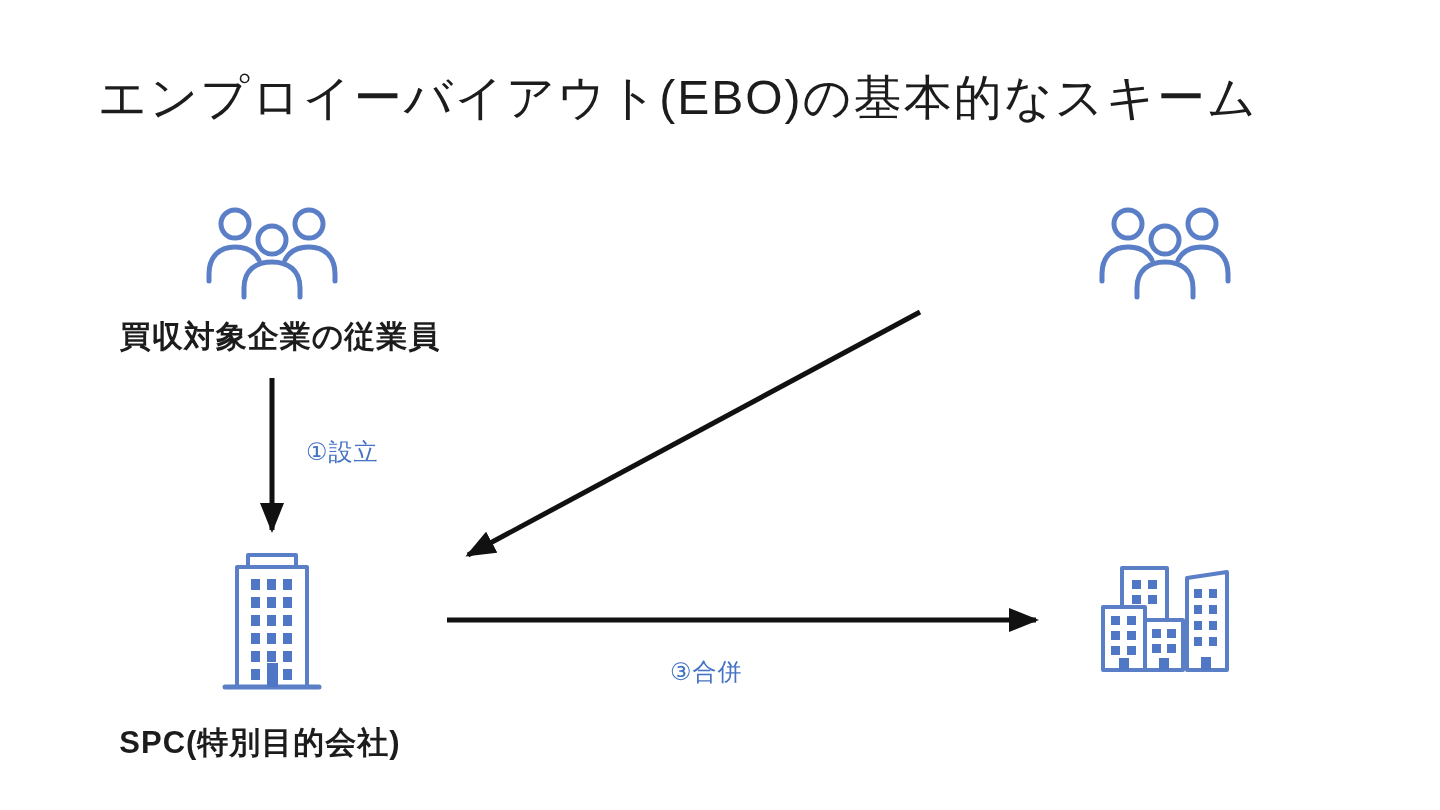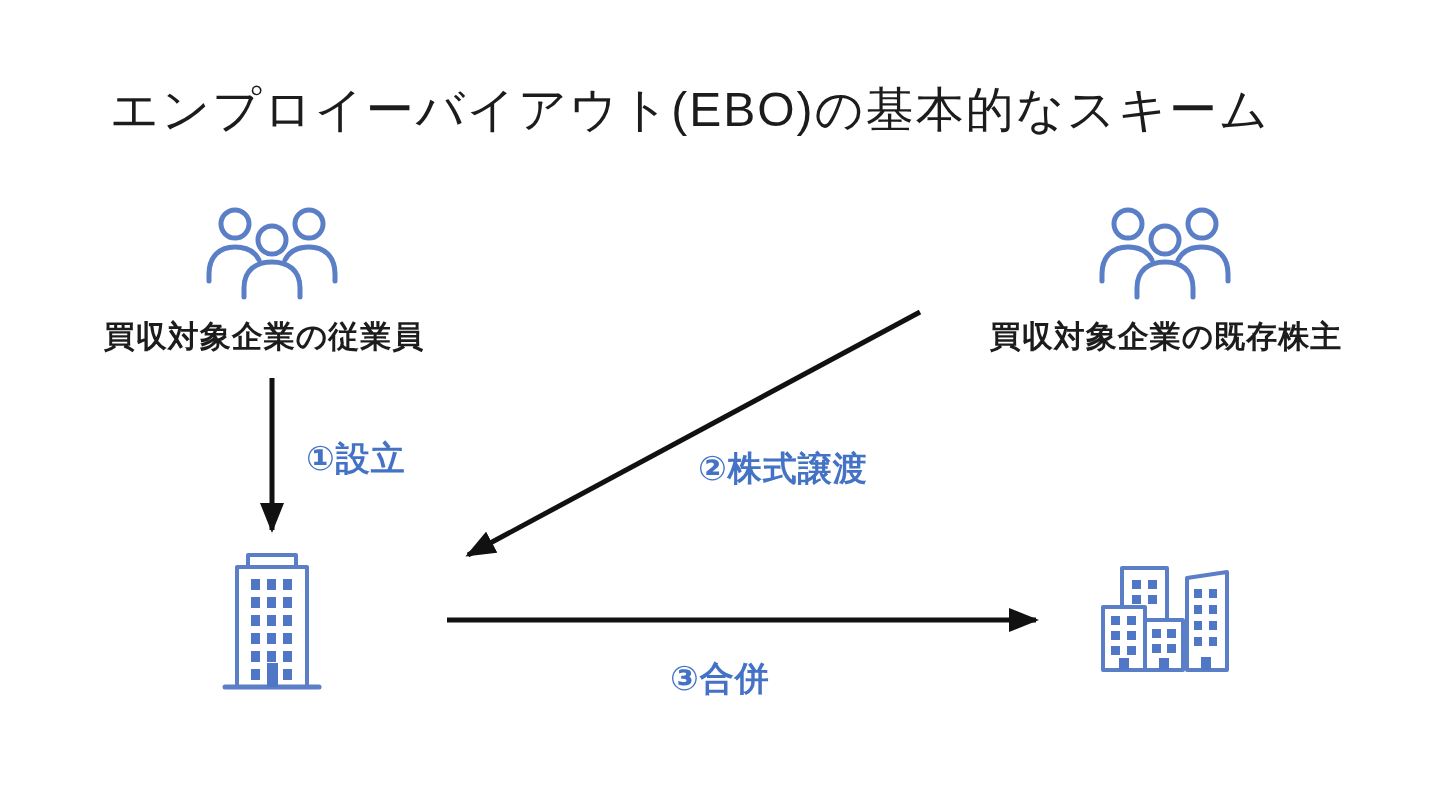--- a/index.html
+++ b/index.html
@@ -1,33 +1,33 @@
 <!DOCTYPE html>
 <html lang="ja"><head>
 <meta charset="utf-8">
 <style>
   html,body{margin:0;padding:0;background:#fff;}
   .canvas{
     position:relative;width:1440px;height:810px;background:#fff;overflow:hidden;
     font-family:"Liberation Sans","DejaVu Sans",sans-serif;color:#1c1c1c;
   }
   .title{
-    position:absolute;left:94px;top:62px;margin:16px;
+    position:absolute;left:94px;top:62px;margin:4px;
     font-size:48px;font-weight:400;letter-spacing:2px;color:#1c1c1c;white-space:nowrap;text-align:center;
   }
   .arrow-layer{position:absolute;left:0;top:0;width:1440px;height:810px;pointer-events:none;}
   .node-icon{position:absolute;}
   .node-label{
     position:absolute;width:420px;text-align:center;
     font-size:31px;font-weight:700;color:#1c1c1c;white-space:nowrap;letter-spacing:1px;
   }
   .edge-label{
-    position:absolute;font-size:34px;font-weight:700;color:#4472c4;white-space:nowrap;letter-spacing:1px;
+    position:absolute;font-size:24px;font-weight:400;color:#4472c4;white-space:nowrap;letter-spacing:1px;
   }
-  .lbl-employees{left:54px;top:316px;}
+  .lbl-employees{left:70px;top:316px;}
   .lbl-shareholders{left:956px;top:316px;}
   .lbl-spc{left:50px;top:722px;}
   .lbl-target{left:957px;top:722px;}
   .icon-employees{left:202px;top:200px;width:140px;height:100px;}
   .icon-shareholders{left:1095px;top:200px;width:140px;height:100px;}
   .icon-spc{left:222px;top:551px;width:100px;height:140px;}
   .icon-target{left:1095px;top:555px;width:150px;height:125px;}
   .elbl-establish{left:306px;top:436px;}
   .elbl-share{left:698px;top:446px;}
   .elbl-merger{left:670px;top:656px;text-align:right;}
@@ -69,21 +69,20 @@
   <div class="node-icon icon-shareholders">
     <svg viewBox="0 0 140 100" width="140" height="100">
       <circle class="stroke-blue" cx="33" cy="24" r="14"></circle>
       <circle class="stroke-blue" cx="107" cy="24" r="14"></circle>
       <path class="stroke-blue" d="M7,81 L7,74 C7,56 18,47 33,47 C45,47 53,52 57,60"></path>
       <path class="stroke-blue" d="M133,81 L133,74 C133,56 122,47 107,47 C95,47 87,52 83,60"></path>
       <circle class="stroke-blue" cx="70" cy="40" r="14"></circle>
       <path class="stroke-blue" d="M42,97 L42,88 C42,70 54,62 70,62 C86,62 98,70 98,88 L98,97"></path>
     </svg>
   </div>
-  <div class="node-label lbl-shareholders">買収対象企業の既存株主</div>
 
   <div class="node-icon icon-spc">
     <svg viewBox="0 0 100 140" width="100" height="140">
       <rect class="stroke-blue-thin" x="26" y="4" width="48" height="12"></rect>
       <rect class="stroke-blue-thin" x="15" y="16" width="70" height="120"></rect>
       <line x1="3" y1="136" x2="97" y2="136" stroke="#5b7fc7" stroke-width="5" stroke-linecap="round"></line>
       <g class="fill-blue">
         <rect x="29" y="28" width="9" height="11"></rect>
           <rect x="45" y="28" width="9" height="11"></rect>
           <rect x="61" y="28" width="9" height="11"></rect>
@@ -98,20 +97,21 @@
           <rect x="61" y="82" width="9" height="11"></rect>
         <rect x="29" y="100" width="9" height="11"></rect>
           <rect x="45" y="100" width="9" height="11"></rect>
           <rect x="61" y="100" width="9" height="11"></rect>
         <rect x="29" y="118" width="9" height="11"></rect>
           <rect x="61" y="118" width="9" height="11"></rect>
         <rect x="45" y="112" width="11" height="24"></rect>
       </g>
     </svg>
   </div>
+  <div class="node-label lbl-spc">SPC(特別目的会社)</div>
 
   <div class="node-icon icon-target">
     <svg viewBox="0 0 150 125" width="150" height="125">
       <rect class="stroke-blue-thin" x="27" y="13" width="45" height="102"></rect>
       <g class="fill-blue">
         <rect x="37" y="25" width="9" height="9"></rect>
           <rect x="53" y="25" width="9" height="9"></rect>
         <rect x="37" y="40" width="9" height="9"></rect>
           <rect x="53" y="40" width="9" height="9"></rect>
       </g>
@@ -142,16 +142,15 @@
         <rect x="57" y="74" width="9" height="9"></rect>
           <rect x="72" y="74" width="9" height="9"></rect>
         <rect x="57" y="89" width="9" height="9"></rect>
           <rect x="72" y="89" width="9" height="9"></rect>
         <rect x="64" y="103" width="10" height="12"></rect>
       </g>
     </svg>
   </div>
 
   <div class="edge-label elbl-establish">①設立</div>
-  <div class="edge-label elbl-share">②株式譲渡</div>
   <div class="edge-label elbl-merger">③合併</div>
 
 </div>
 
 </body></html>

